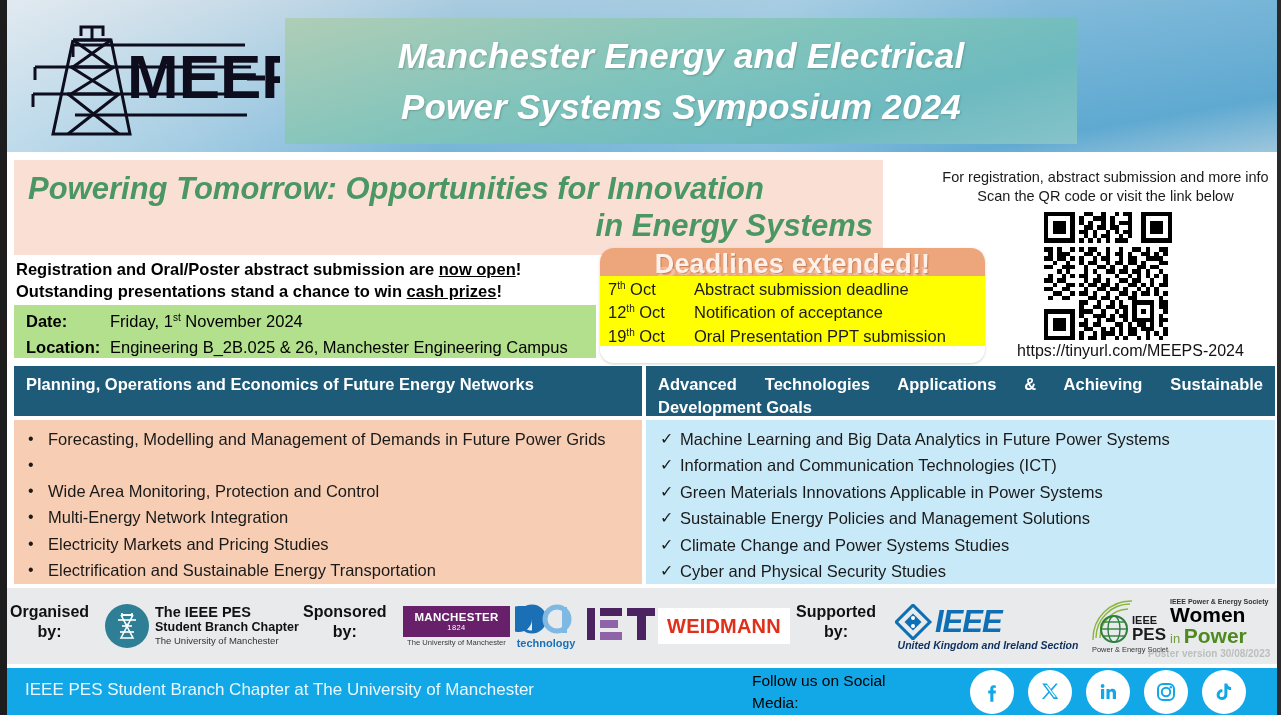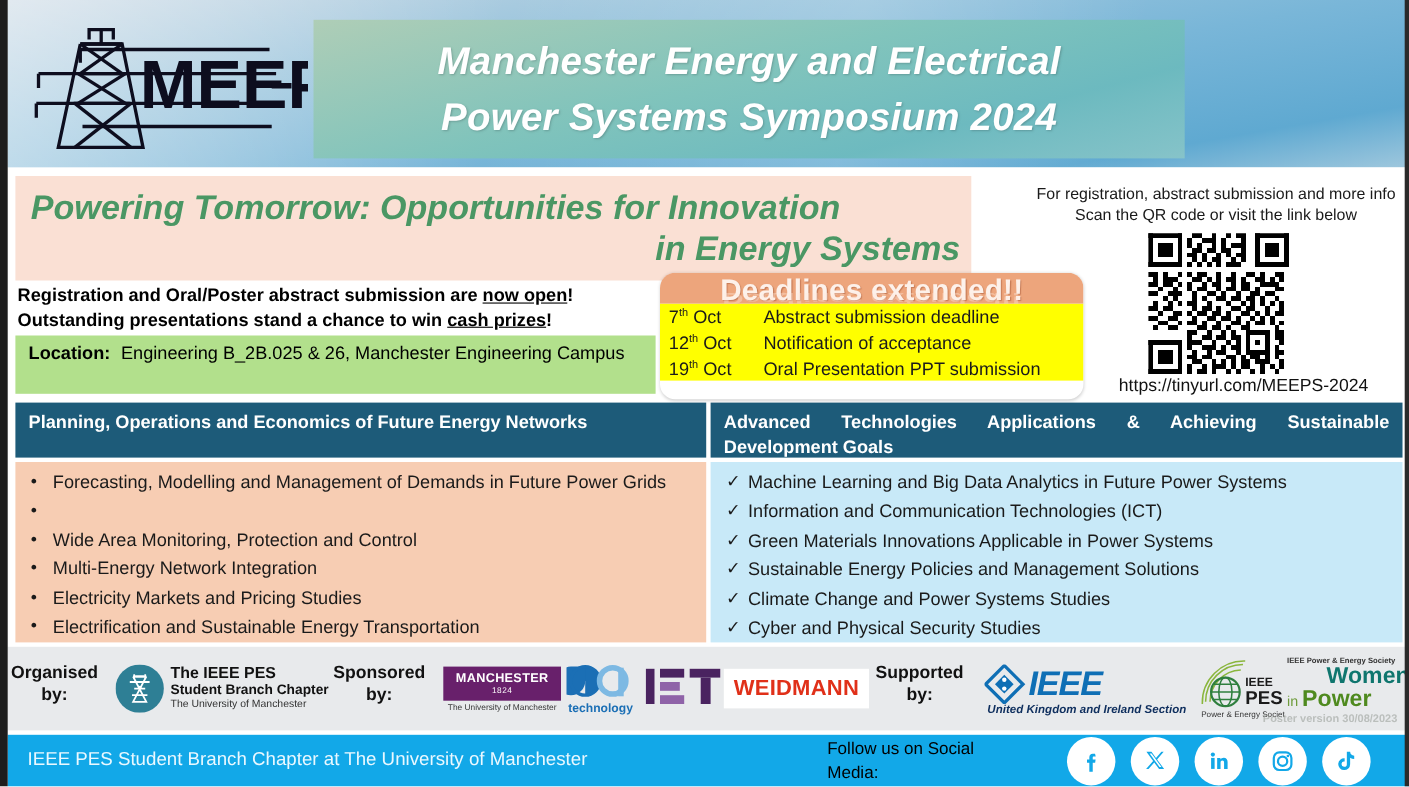--- a/index.html
+++ b/index.html
@@ -183,21 +183,21 @@
   .weid-logo span { color:#e03019; font-weight:bold; font-size:20px; letter-spacing:.2px; }
 
   .ieee-uki { position:absolute; left: 895px; top: 604px; width: 186px; height: 46px; }
   .ieee-uki .main { display:flex; align-items:center; }
   .ieee-uki .word { color:#0f6fb5; font-weight:bold; font-size:31px; letter-spacing:-1px; font-style:italic; }
   .ieee-uki .sub { color:#0f2f5e; font-weight:bold; font-style:italic; font-size:10.5px; margin-top:-1px; text-align:center;}
 
   .pes-circ { position:absolute; left: 1090px; top: 598px; width: 78px; height: 58px; }
   .wip { position:absolute; left: 1170px; top: 598px; width: 108px; }
   .wip .w0 { font-size: 7px; font-weight:bold; color:#333; }
-  .wip .w1 { font-size: 21px; font-weight:bold; color:#0f766e; line-height:.95;margin-left:36px; }
+  .wip .w1 { font-size: 21px; font-weight:bold; color:#000000; line-height:.95; }
   .wip .w2 { font-size: 21px; font-weight:bold; color:#4f8a1f; line-height:1.0; }
   .wip .w2 i { font-size: 13px; font-style:normal; color:#6f9c3c; font-weight:normal;}
   .poster-version {
     position:absolute; left: 1148px; top: 648px; font-size: 10px;
     font-weight:bold; color: rgba(150,155,150,.55);
   }
 
   
   .bottombar {
     position:absolute; left: 7px; top: 668px; width: 1274px; height: 47px;
@@ -273,20 +273,24 @@
   <div class="regnote">
     <div>
       <span>Registration and Oral/Poster abstract submission are </span><u>now open</u><span>!</span>
     </div>
     <div>
       <span>Outstanding presentations stand a chance to win </span><u>cash prizes</u><span>!</span>
     </div>
   </div>
 
   <div class="datebox">
+    <div class="drow">
+      <span class="dlabel">Date:</span>
+      <span class="dval"><span>Friday, 1</span><sup>st</sup><span> November 2024</span></span>
+    </div>
     <div class="drow">
       <span class="dlabel">Location:</span>
       <span class="dval">Engineering B_2B.025 &amp; 26, Manchester Engineering Campus</span>
     </div>
   </div>
 
   <div class="deadlines">
     <div class="dl-head">
       <div class="txt">Deadlines extended!!</div>
       <div class="refl">Deadlines extended!!</div>

